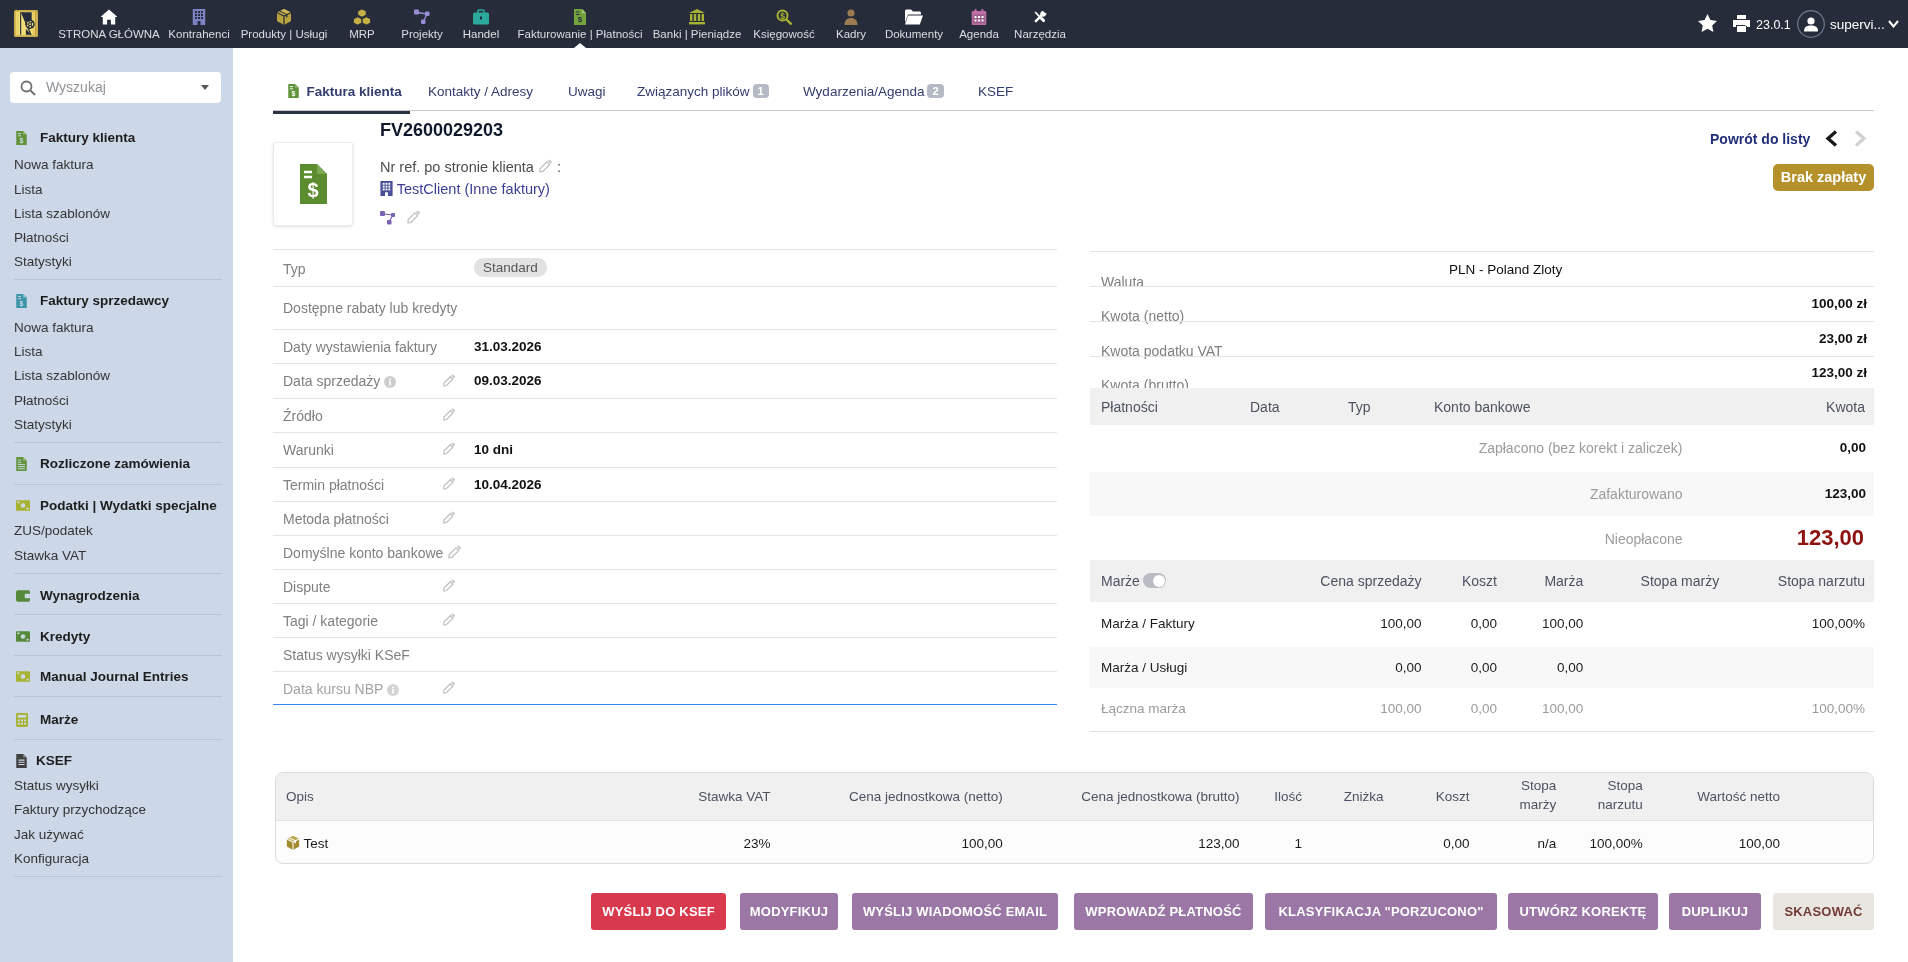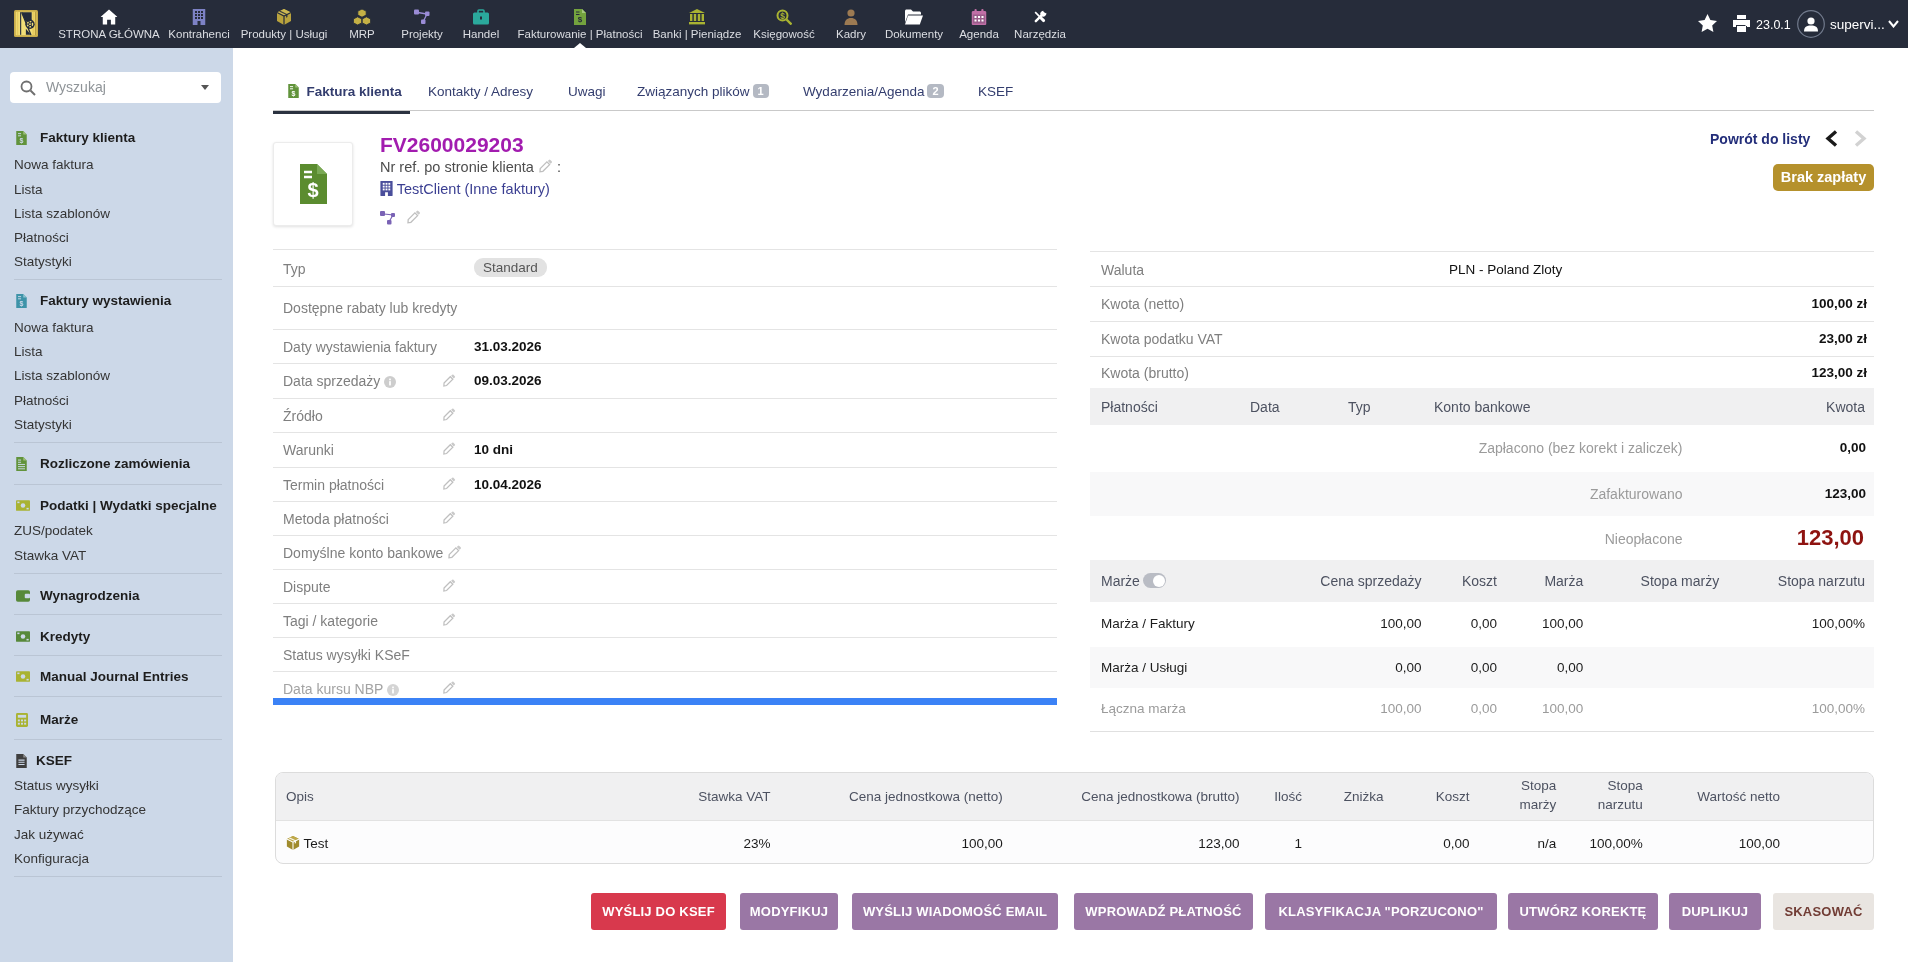--- a/index.html
+++ b/index.html
@@ -29,38 +29,38 @@
 
 
 #tabsrow { position:absolute; left:273px; top:48px; width:1601px; height:63px; border-bottom:1px solid #c9c9c9; }
 .tab { position:absolute; top:27px; height:36px; font-size:13.5px; color:#333d6e; white-space:nowrap; }
 .tab.active { font-weight:bold; }
 .tabunder { position:absolute; left:273px; top:110.5px; width:137px; height:3.2px; background:#2b3240; }
 .badge { display:inline-block; background:#b4b9c3; color:#fff; font-size:11px; font-weight:bold; border-radius:4px; padding:1px 5px; margin-left:3px; position:relative; top:-1px; }
 
 
 #avcard { position:absolute; left:273px; top:142px; width:80px; height:84px; background:#fff; border:1px solid #ececec; border-radius:3px; box-shadow:0 1px 3px rgba(0,0,0,.12); }
-#fvtitle { position:absolute; left:380px; top:133px; font-size:21px; font-weight:bold; color:#a21caf; }
+#fvtitle { position:absolute; left:380px; top:120px; font-size:18px; font-weight:bold; color:#0f172a; }
 #nrref { position:absolute; left:380px; top:159px; font-size:14.5px; color:#4d4d4d; }
 #client { position:absolute; left:380px; top:181px; font-size:14.5px; color:#3b3f92; }
 #smallicons { position:absolute; left:380px; top:210px; }
 #backlist { position:absolute; left:1710px; top:131px; font-size:14px; font-weight:bold; color:#232e7a; }
 #brakbtn { position:absolute; left:1773px; top:164px; width:101px; height:27px; background:#b5912c; border-radius:5px; color:#fff; font-size:14.5px; font-weight:bold; text-align:center; line-height:27px; }
 
 
 .frow { position:absolute; left:273px; width:784px; border-top:1px solid #e4e4e4; }
 .flabel { position:absolute; left:10px; font-size:14px; color:#7f7f7f; }
 .fvalue { position:absolute; left:201px; font-size:13.5px; font-weight:600; color:#111; }
 .fgray { font-weight:normal; color:#9b9b9b; font-size:14px; }
 .pill { display:inline-block; background:#e2e2e2; border-radius:9px; padding:2px 9px; font-size:13.5px; color:#555; font-weight:normal;text-align:right; }
 .pencil-col { position:absolute; left:169px; }
 
 
 .rrow { position:absolute; left:1090px; width:784px; border-top:1px solid #e4e4e4; }
-.rlabel { position:absolute; left:11px; font-size:14px; color:#7f7f7f; }
+.rlabel { position:absolute; left:11px; font-size:14px; color:#7f7f7f;margin-top:12px; }
 .rvalr { position:absolute; right:7px; font-size:13.5px; font-weight:600; color:#111; text-align:right; }
 .grayband { position:absolute; left:1090px; width:784px; background:#f0f0f1; }
 .gb-lab { position:absolute; font-size:14px; color:#4d5261; }
 .zebra { background:#f8f8f9;text-align:right; }
 
 
 #btable { position:absolute; left:275px; top:772px; width:1599px; height:92px; border:1px solid #dcdcdc; border-radius:8px; background:#fcfcfd; }
 #bthead { position:absolute; left:0; top:0; width:1597px; height:48px; background:#f0f0f1; border-radius:7px 7px 0 0; border-bottom:1px solid #e2e2e2; }
 .bth { position:absolute; font-size:13.5px; color:#4d5261; text-align:right; }
 .btd { position:absolute; top:63px; font-size:13.5px; color:#1c1c1c; text-align:right; }
@@ -291,21 +291,21 @@
   <div class="sdiv" style="top:231px"></div>
   <div class="snav hdr" style="top:243px">
       <svg class="sicon" width="11" height="14" viewBox="0 0 12 16">
         <path d="M0 0 h8 l4 4 v12 H0 Z" fill="#3d93a8"></path>
         <path d="M8 0 l4 4 h-4 Z" fill="#8fc3cf"></path>
         <g stroke="#ccd8e8" stroke-width="1.1">
           <path d="M2 3 h3.5 M2 5.5 h3.5"></path>
         </g>
         <text x="6" y="13.5" font-size="8" font-weight="bold" fill="#ccd8e8" text-anchor="middle" font-family="Liberation Sans">$</text>
       </svg>
-      <span class="stxt">Faktury wystawienia</span>
+      <span class="stxt">Faktury sprzedawcy</span>
     </div>
   <div class="snav itm" style="top:269.7px">
       <span class="stxt">Nowa faktura</span>
     </div>
   <div class="snav itm" style="top:293.8px">
       <span class="stxt">Lista</span>
     </div>
   <div class="snav itm" style="top:318px">
       <span class="stxt">Lista szablonów</span>
     </div>
@@ -550,21 +550,21 @@
 <div class="frow" style="top:602.7px;height:34.4px">
     <div class="flabel" style="top:9px">Tagi / kategorie</div>
     <svg class="pencil-col" style="top:9px" width="14" height="14" viewBox="0 0 15 15">
       <path d="M2.2 9.6 L8.9 2.9 l2.7 2.7 L4.9 12.3 2 12.8 Z" fill="#fff" stroke="#bfbfbf" stroke-width="1.3"></path>
       <path d="M9.8 2 l1.1-1.1 a1 1 0 0 1 1.4 0 l1.4 1.4 a1 1 0 0 1 0 1.4 L12.6 4.8 Z" fill="#c9c9c9"></path>
     </svg>
   </div>
 <div class="frow" style="top:637.1px;height:33.9px">
     <div class="flabel" style="top:9px">Status wysyłki KSeF</div>
   </div>
-<div class="frow" style="top:671px;height:33.9px;border-bottom:7px solid #3b82f6">
+<div class="frow" style="top:671px;height:33.9px;border-bottom:1px solid #3b82f6">
     <div class="flabel" style="top:9px;color:#a3a3a3">Data kursu NBP <svg style="vertical-align:-2px" width="12" height="12" viewBox="0 0 14 14">
         <circle cx="7" cy="7" r="7" fill="#d4d4d4"></circle>
         <rect x="6" y="6" width="2" height="5" fill="#fff"></rect>
         <rect x="6" y="3" width="2" height="2" fill="#fff"></rect>
       </svg></div>
     <svg class="pencil-col" style="top:9px" width="14" height="14" viewBox="0 0 15 15">
       <path d="M2.2 9.6 L8.9 2.9 l2.7 2.7 L4.9 12.3 2 12.8 Z" fill="#fff" stroke="#bfbfbf" stroke-width="1.3"></path>
       <path d="M9.8 2 l1.1-1.1 a1 1 0 0 1 1.4 0 l1.4 1.4 a1 1 0 0 1 0 1.4 L12.6 4.8 Z" fill="#c9c9c9"></path>
     </svg>
   </div>

